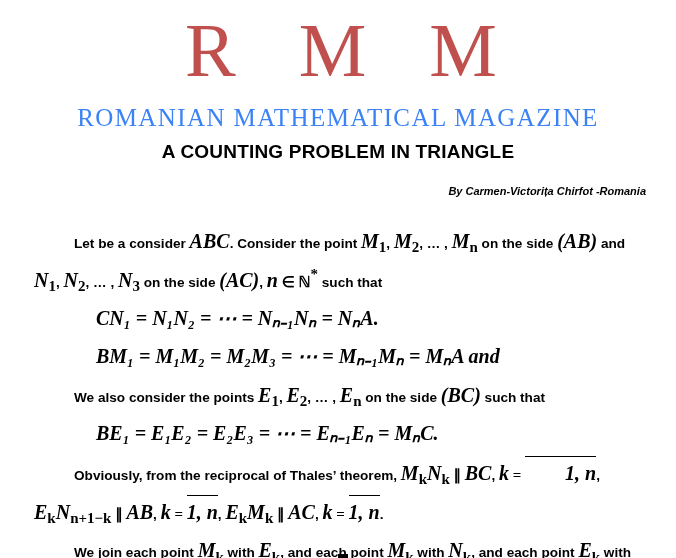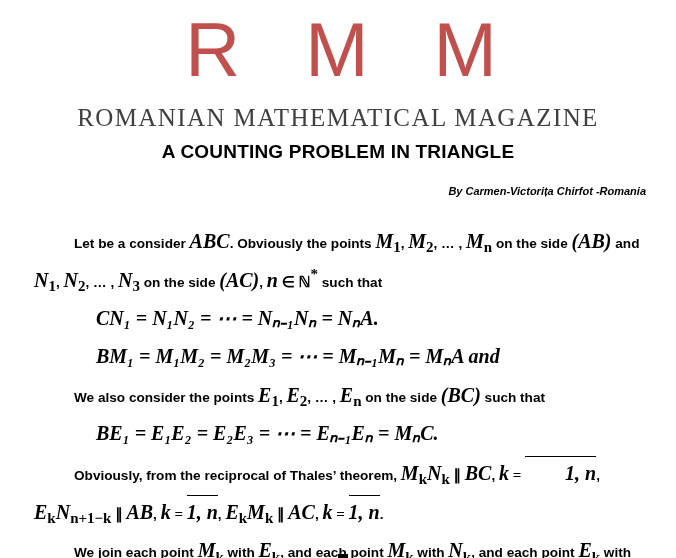--- a/index.html
+++ b/index.html
@@ -20,31 +20,31 @@
     box-sizing: border-box;
   }
 
   
   .masthead {
     text-align: center;
     padding-top: 14px;
   }
   .rmm-logo {
     color: #c0504d;
-    font-family: Liberation Sans, sans-serif;
+    font-family: Liberation Serif, serif;
     font-size: 76px;
     line-height: 0.95;
     letter-spacing: 22px;
     text-indent: 22px;
     font-weight: 400;
     margin: 0;
     padding-left: 6px;
   }
   .journal-title {
-    color: #404040;
+    color: #3b82f6;
     font-family: "Liberation Serif", serif;
     font-size: 25px;
     letter-spacing: 1.4px;
     margin: 18px 0 0 0;
     font-weight: 400;
   }
   .site-url {
     color: #111111;
     font-family: "Liberation Sans", sans-serif;
     font-size: 14.5px;
@@ -150,21 +150,21 @@
   <div class="masthead">
     <div class="rmm-logo">R  M  M</div>
     <div class="journal-title">ROMANIAN MATHEMATICAL MAGAZINE</div>
     <div class="article-title">A COUNTING PROBLEM IN TRIANGLE</div>
   </div>
 
   <div class="byline">By Carmen-Victorița Chirfot -Romania</div>
 
   <div class="body-copy">
 
-    <div class="para indent"><span>Let be a consider </span><span class="mi">ABC</span><span>. Obviously the points </span><span class="mi">M</span><sub class="mn">1</sub><span>, </span><span class="mi">M</span><sub class="mn">2</sub><span>, … , </span><span class="mi">M</span><sub class="mn">n</sub><span> on the side </span><span class="mi">(AB)</span><span> and</span></div>
+    <div class="para indent"><span>Let be a consider </span><span class="mi">ABC</span><span>. Consider the point </span><span class="mi">M</span><sub class="mn">1</sub><span>, </span><span class="mi">M</span><sub class="mn">2</sub><span>, … , </span><span class="mi">M</span><sub class="mn">n</sub><span> on the side </span><span class="mi">(AB)</span><span> and</span></div>
 
     <div class="para"><span class="mi">N</span><sub class="mn">1</sub><span>, </span><span class="mi">N</span><sub class="mn">2</sub><span>, … , </span><span class="mi">N</span><sub class="mn">3</sub><span> on the side </span><span class="mi">(AC)</span><span>, </span><span class="mi">n</span><span class="bb"> ∈ </span><span class="bb">ℕ</span><sup class="mn">*</sup><span> such that</span></div>
 
     <div class="eq mi">CN₁ = N₁N₂ = ⋯ = Nₙ₋₁Nₙ = NₙA.</div>
 
     <div class="eq mi">BM₁ = M₁M₂ = M₂M₃ = ⋯ = Mₙ₋₁Mₙ = MₙA and</div>
 
     <div class="para indent"><span>We also consider the points </span><span class="mi">E</span><sub class="mn">1</sub><span>, </span><span class="mi">E</span><sub class="mn">2</sub><span>, … , </span><span class="mi">E</span><sub class="mn">n</sub><span> on the side </span><span class="mi">(BC)</span><span> such that</span></div>
 
     <div class="eq mi">BE₁ = E₁E₂ = E₂E₃ = ⋯ = Eₙ₋₁Eₙ = MₙC.</div>

